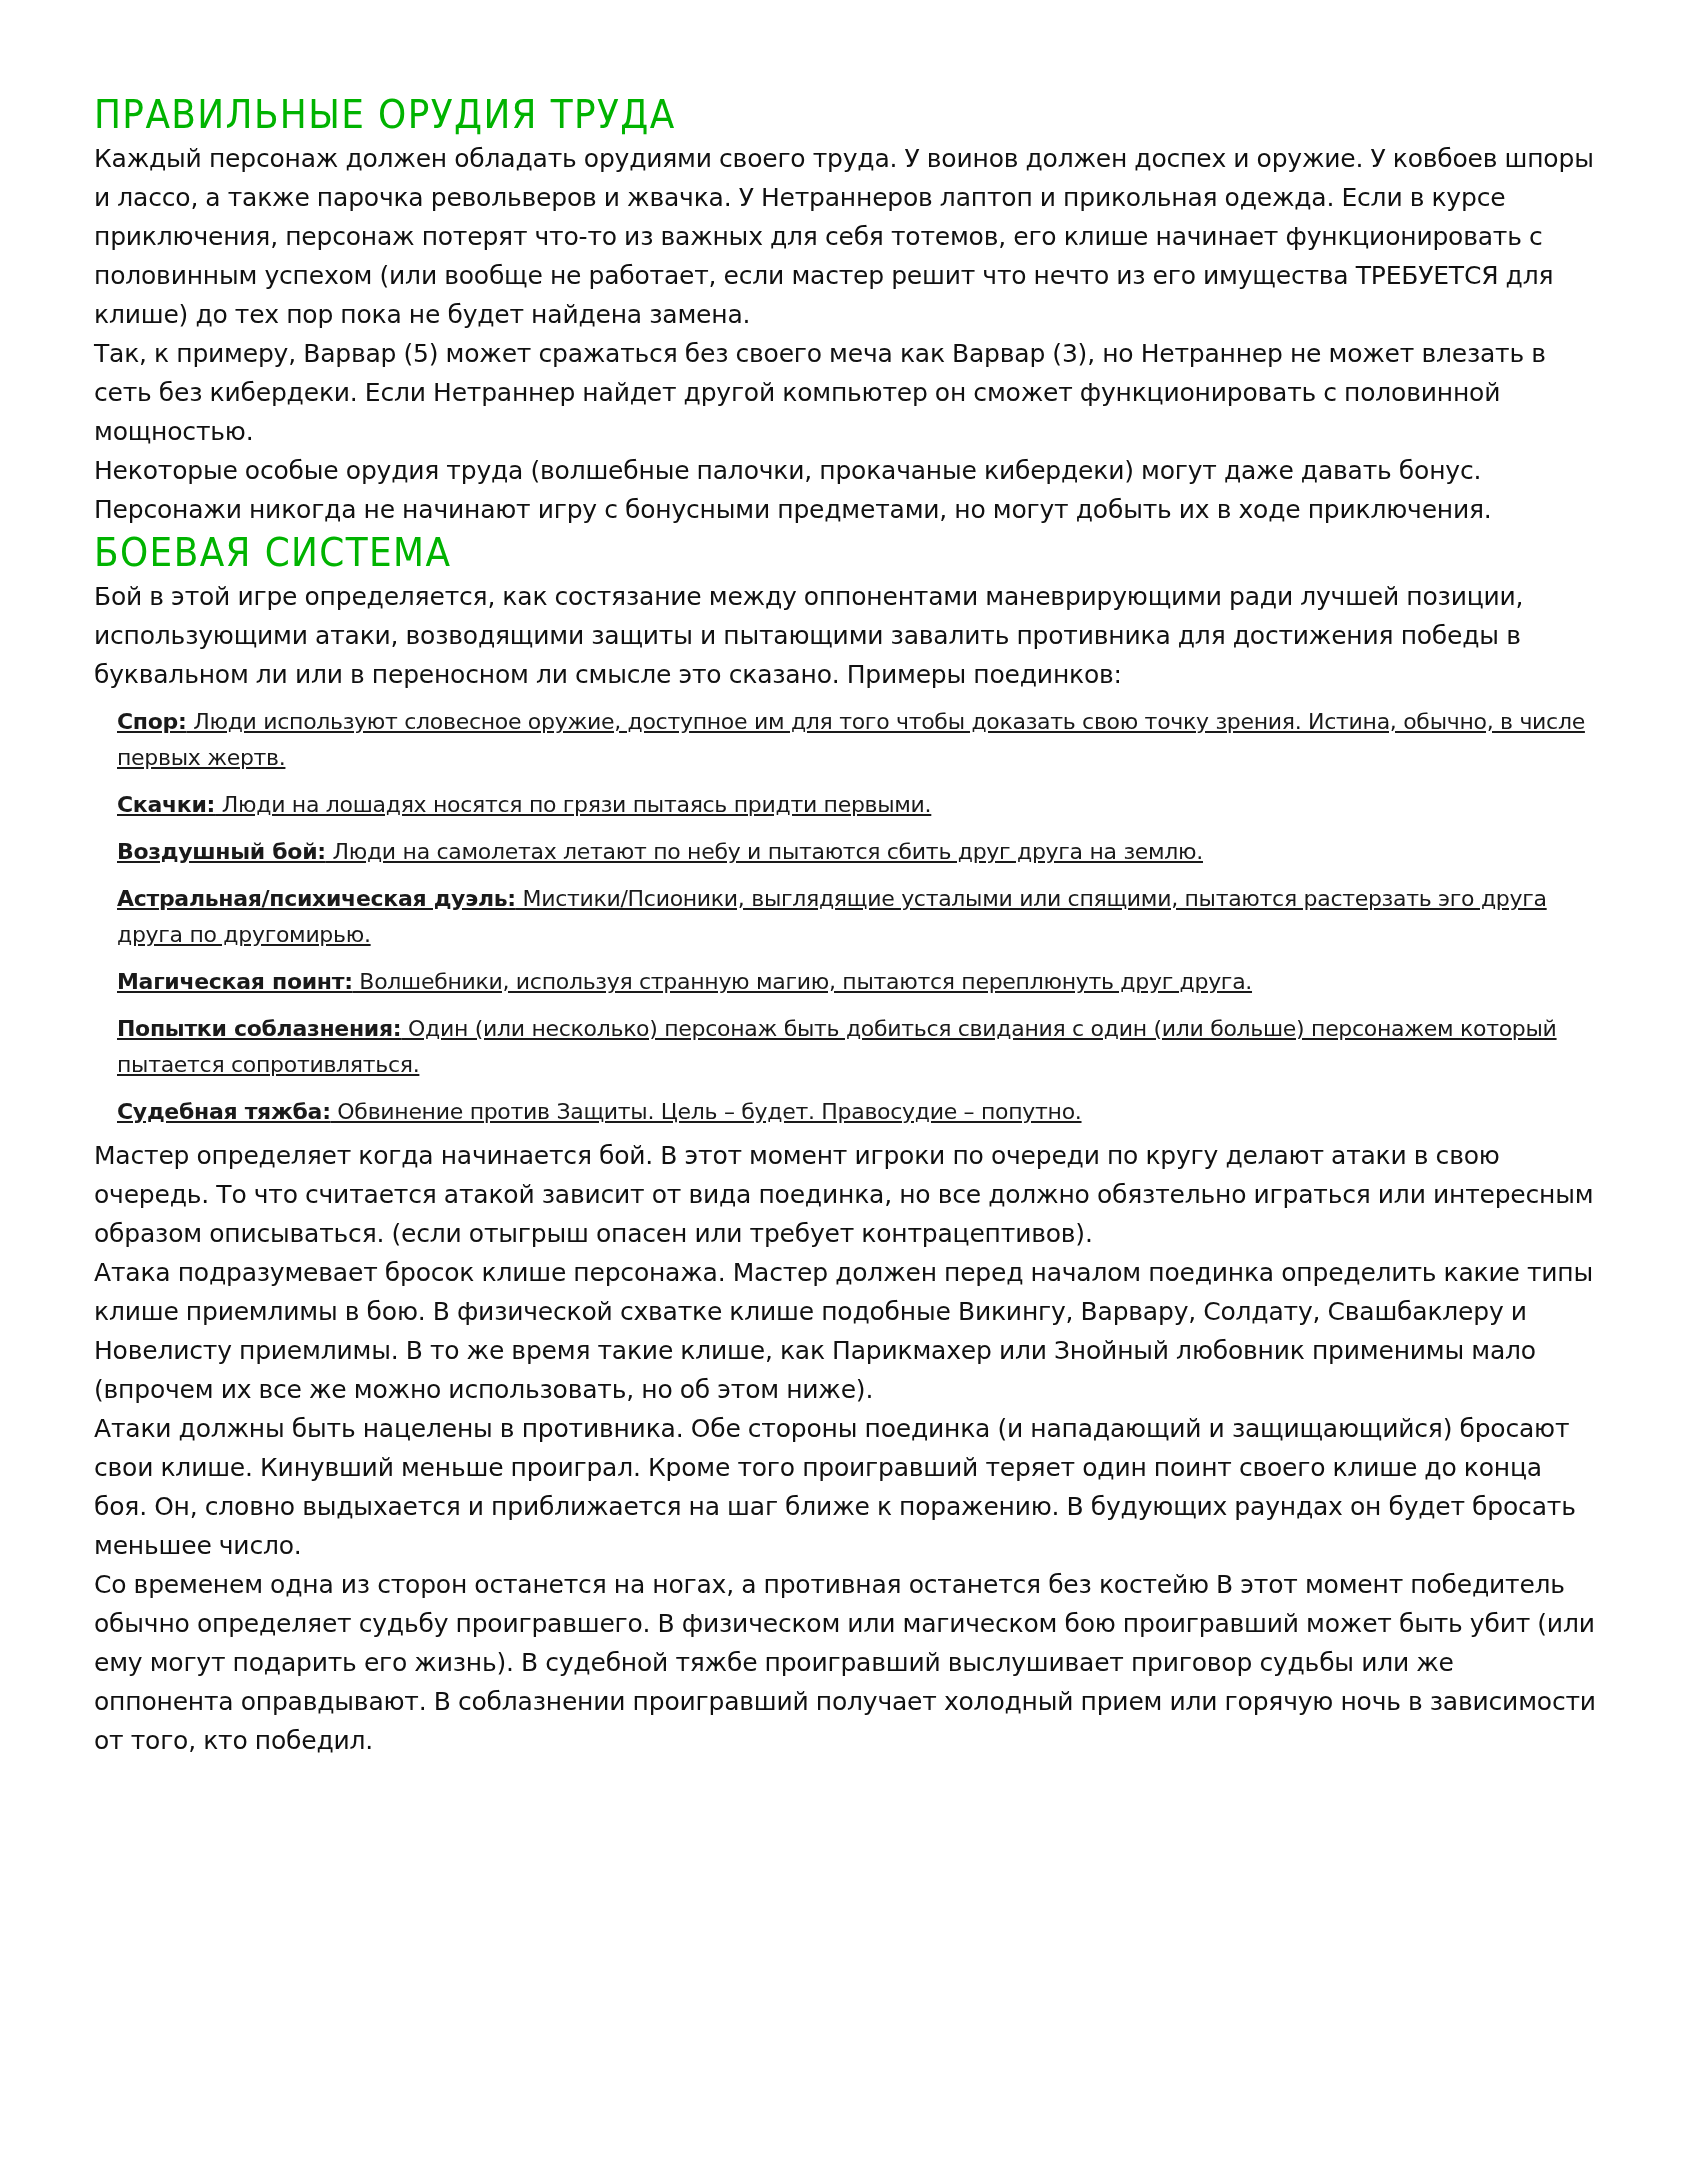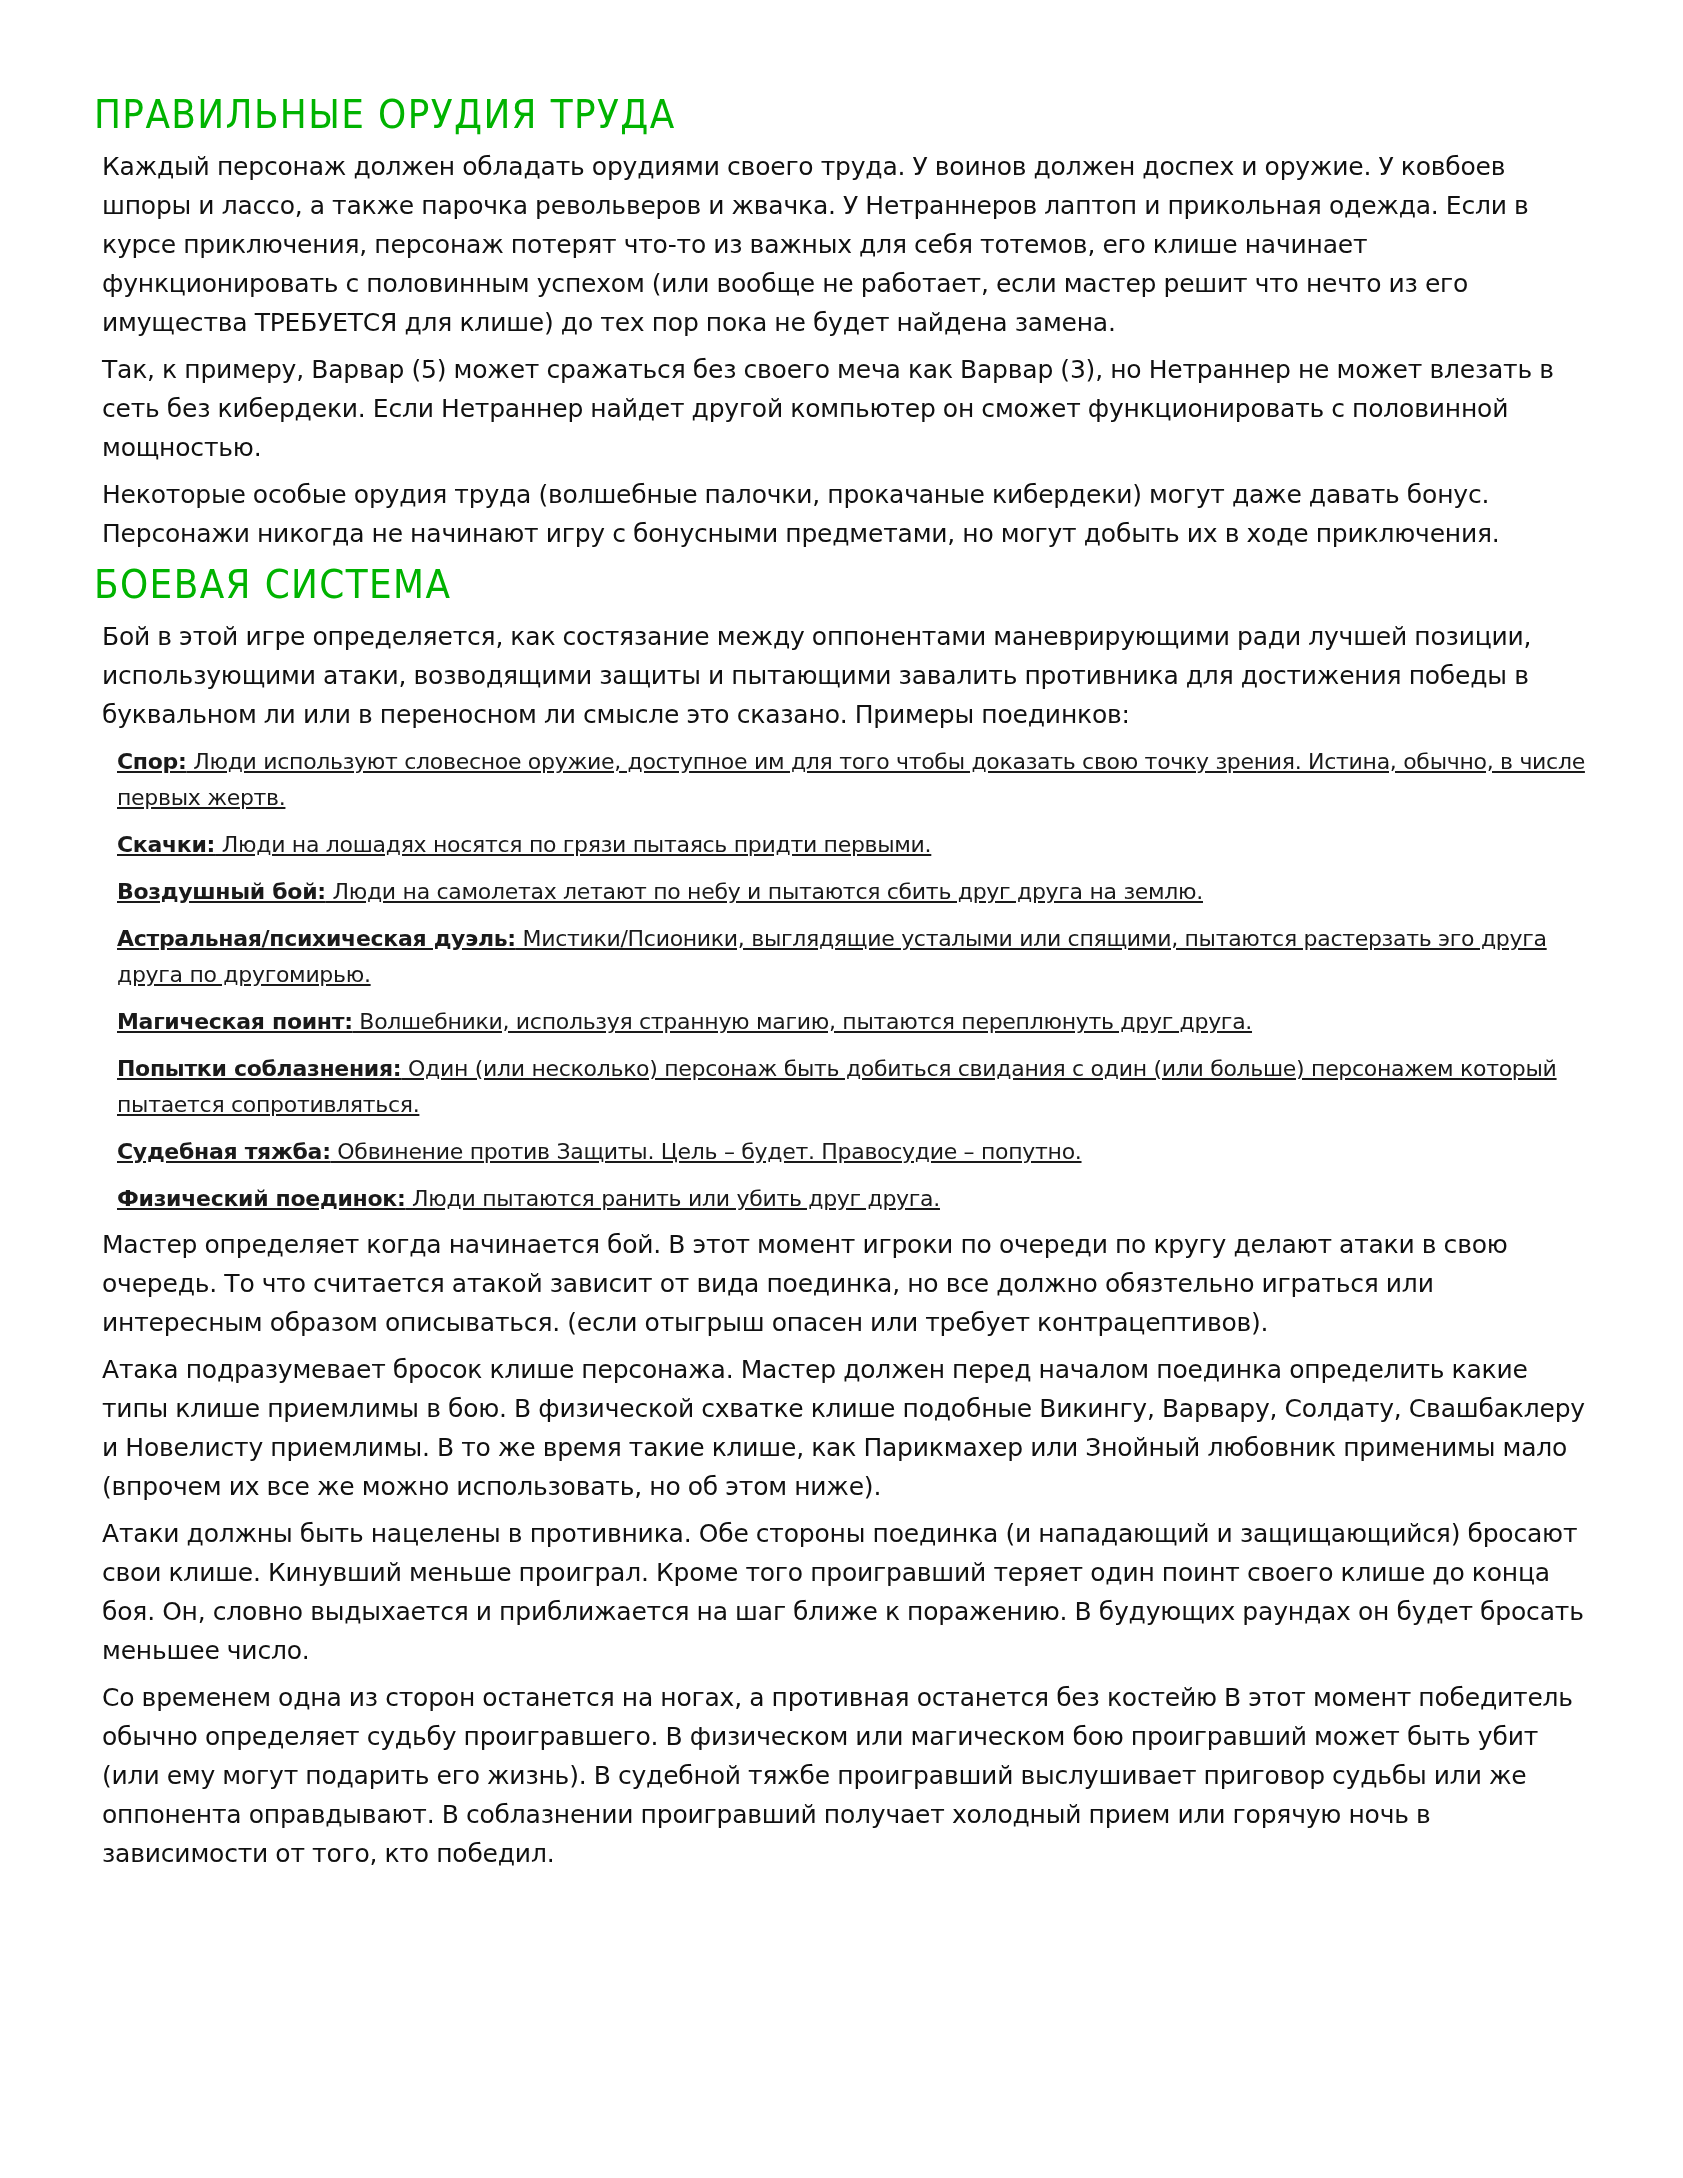--- a/index.html
+++ b/index.html
@@ -27,21 +27,21 @@
       font-weight: normal;
       font-size: 39px;
       line-height: 48px;
       letter-spacing: 1.5px;
       color: #00b300;
       transform: scaleX(0.92);
       transform-origin: left center;
       white-space: nowrap;
     }
     p.body-text {
-      margin: 8px;
+      margin: 0;
       font-size: 25px;
       line-height: 39px;
       letter-spacing: -0.2px;
       word-spacing: -0.5px;
     }
     .s1-title { margin-top: 0; }
     .s1-p1 { margin-top: 4px; }
     .gap { margin-top: 14px; }
     .s2-title { margin-top: 12px; }
     .s2-p1 { margin-top: 4px; }
@@ -80,21 +80,20 @@
     <p class="body-text s2-p1">Бой в этой игре определяется, как состязание между оппонентами маневрирующими ради лучшей позиции, использующими атаки, возводящими защиты и пытающими завалить противника для достижения победы в буквальном ли или в переносном ли смысле это сказано. Примеры поединков:</p>
 
     <ul class="examples">
       <li><span class="term">Спор:</span><span> Люди используют словесное оружие, доступное им для того чтобы доказать свою точку зрения. Истина, обычно, в числе первых жертв.</span></li>
       <li><span class="term">Скачки:</span><span> Люди на лошадях носятся по грязи пытаясь придти первыми.</span></li>
       <li><span class="term">Воздушный бой:</span><span> Люди на самолетах летают по небу и пытаются сбить друг друга на землю.</span></li>
       <li><span class="term">Астральная/психическая дуэль:</span><span> Мистики/Псионики, выглядящие усталыми или спящими, пытаются растерзать эго друга друга по другомирью.</span></li>
       <li><span class="term">Магическая поинт:</span><span> Волшебники, используя странную магию, пытаются переплюнуть друг друга.</span></li>
       <li><span class="term">Попытки соблазнения:</span><span> Один (или несколько) персонаж быть добиться свидания с один (или больше) персонажем который пытается сопротивляться.</span></li>
       <li><span class="term">Судебная тяжба:</span><span> Обвинение против Защиты. Цель – будет. Правосудие – попутно.</span></li>
-      <li><span class="term">Физический поединок:</span><span> Люди пытаются ранить или убить друг друга.</span></li>
     </ul>
 
     <p class="body-text">Мастер определяет когда начинается бой. В этот момент игроки по очереди по кругу делают атаки в свою очередь. То что считается атакой зависит от вида поединка, но все должно обязтельно играться или интересным образом описываться. (если отыгрыш опасен или требует контрацептивов).</p>
     <p class="body-text gap">Атака подразумевает бросок клише персонажа. Мастер должен перед началом поединка определить какие типы клише приемлимы в бою. В физической схватке клише подобные Викингу, Варвару, Солдату, Свашбаклеру и Новелисту приемлимы. В то же время такие клише, как Парикмахер или Знойный любовник применимы мало (впрочем их все же можно использовать, но об этом ниже).</p>
     <p class="body-text gap">Атаки должны быть нацелены в противника. Обе стороны поединка (и нападающий и защищающийся) бросают свои клише. Кинувший меньше проиграл. Кроме того проигравший теряет один поинт своего клише до конца боя. Он, словно выдыхается и приближается на шаг ближе к поражению. В будующих раундах он будет бросать меньшее число.</p>
     <p class="body-text gap">Со временем одна из сторон останется на ногах, а противная останется без костейю В этот момент победитель обычно определяет судьбу проигравшего. В физическом или магическом бою проигравший может быть убит (или ему могут подарить его жизнь). В судебной тяжбе проигравший выслушивает приговор судьбы или же оппонента оправдывают. В соблазнении проигравший получает холодный прием или горячую ночь в зависимости от того, кто победил.</p>
   </section>
 
 </div>
 

